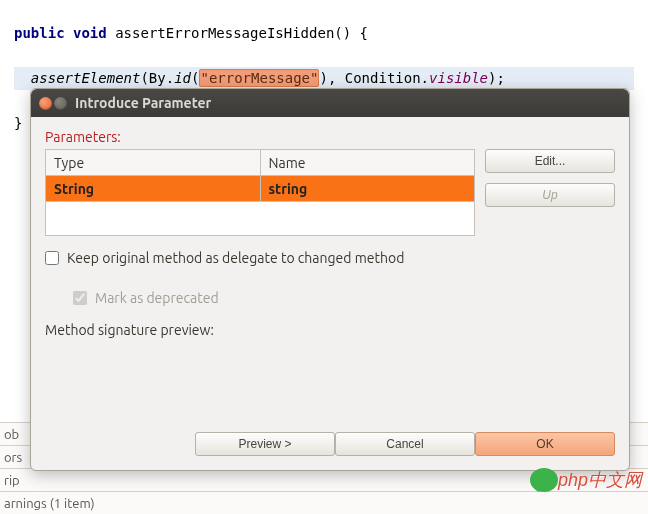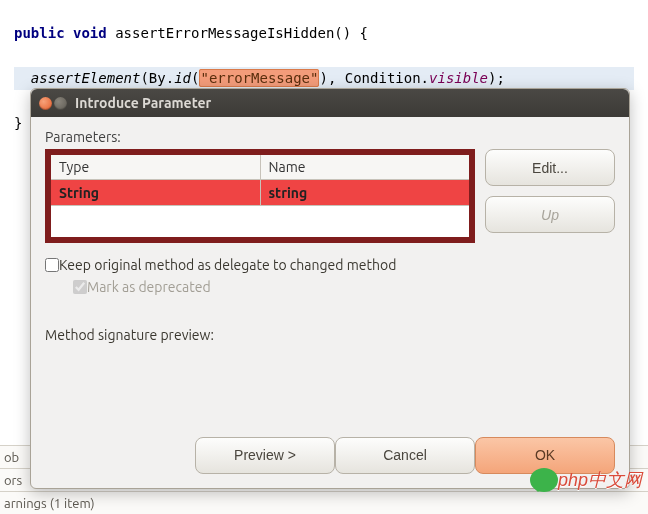--- a/index.html
+++ b/index.html
@@ -45,60 +45,60 @@
       padding: 0 8px;
       gap: 2px;
       font-weight: bold;
     }
     .win-btn { width: 13px; height: 13px; border-radius: 50%; display:inline-block; }
     .win-close { background: radial-gradient(circle at 35% 35%, #f7a27a, #e55d2b); box-shadow: inset 0 -1px 1px rgba(0,0,0,.3);}
     .win-min { background: radial-gradient(circle at 35% 35%, #8a857c, #5d5a52); box-shadow: inset 0 -1px 1px rgba(0,0,0,.3);}
     .title-text { margin-left: 6px; font-size: 14px; }
 
     .dialog-body { padding: 12px 14px 14px 14px; }
-    .label { color: #404040; font-size: 14px; margin-bottom: 4px; }
+    .label { color: #b91c1c; font-size: 14px; margin-bottom: 4px; }
 
     .param-row { display:flex; gap:10px; }
     .param-table {
       flex:1;
-      border: 6px solid #7f1d1d;
-      background: #ef4444;
+      border: 1px solid #7f1d1d;
+      background: #f97316;
       border-collapse: collapse;
       width:100%;
     }
     .param-table th, .param-table td {
       border: 1px solid #c7c2b9;
       text-align: left;
       padding: 4px 8px;
       height: 26px;
       font-size: 14px;
     }
     .param-table th { background: #f7f6f4; font-weight: normal; color:#333;}
     .param-table td { font-weight: bold; color:#222;}
     .empty-row td { height: 34px; background:#fff; }
 
     .side-buttons { display:flex; flex-direction:column; gap:10px; width:130px; }
     .btn {
-      height: 37px;
+      height: 24px;
       background: linear-gradient(#fdfdfc,#e6e4de);
       border: 1px solid #b7b2a7;
-      border-radius: 8px;
+      border-radius: 3px;
       color: #4a463e;
-      font-size: 14px;
+      font-size: 12px;
       cursor: pointer;
     }
     .btn.disabled { color: #a8a49b; font-style: italic; }
 
     .checks { margin-top:14px; }
-    .check-row { display:flex; align-items:center; font-size:14px; color:#3a372f; }
-    .check-row.sub { margin-left: 28px; margin-top:6px; color:#a29e95; }
+    .check-row { display:flex; align-items:center; gap:8px; font-size:14px; color:#3a372f; }
+    .check-row.sub { margin-left: 28px; margin-top:24px; color:#a29e95; }
     .check-row.sub input { accent-color:#a29e95; }
     .check-row input { width:14px; height:14px; }
 
-    .preview-label { margin-top: 32px; font-size:14px; color:#3a372f; }
+    .preview-label { margin-top: 16px; font-size:14px; color:#3a372f; }
 
     .footer-buttons {
       display:flex; justify-content:flex-end; 
       margin-top: 94px;
     }
     .footer-buttons .btn { width: 140px; }
     .btn.primary {
       background: linear-gradient(#fbc6a6, #f4a57a);
       border: 1px solid #d78a5d;
       color: #5a3a24;
@@ -127,20 +127,21 @@
 
 <div class="code-area">
 <div class="code-line"><span class="kw-public">public</span> <span class="kw-void">void</span> <span class="method-name">assertErrorMessageIsHidden</span><span>() {</span></div>
 <div class="code-line highlighted"><span>  </span><span class="ital">assertElement</span><span>(By.</span><span class="ital">id</span><span>(</span><span class="literal-hl">"errorMessage"</span><span>), Condition.</span><span class="cond-visible">visible</span><span>);</span></div>
 <div class="code-line"><span>}</span></div>
 </div>
 
 <div class="bg-rows">
   <div>ob</div>
   <div>ors</div>
+  <div>rip</div>
   <div>arnings (1 item)</div>
 </div>
 
 <div class="dialog">
   <div class="titlebar">
     <span class="win-btn win-close"></span>
     <span class="win-btn win-min"></span>
     <span class="title-text">Introduce Parameter</span>
   </div>
   <div class="dialog-body">

